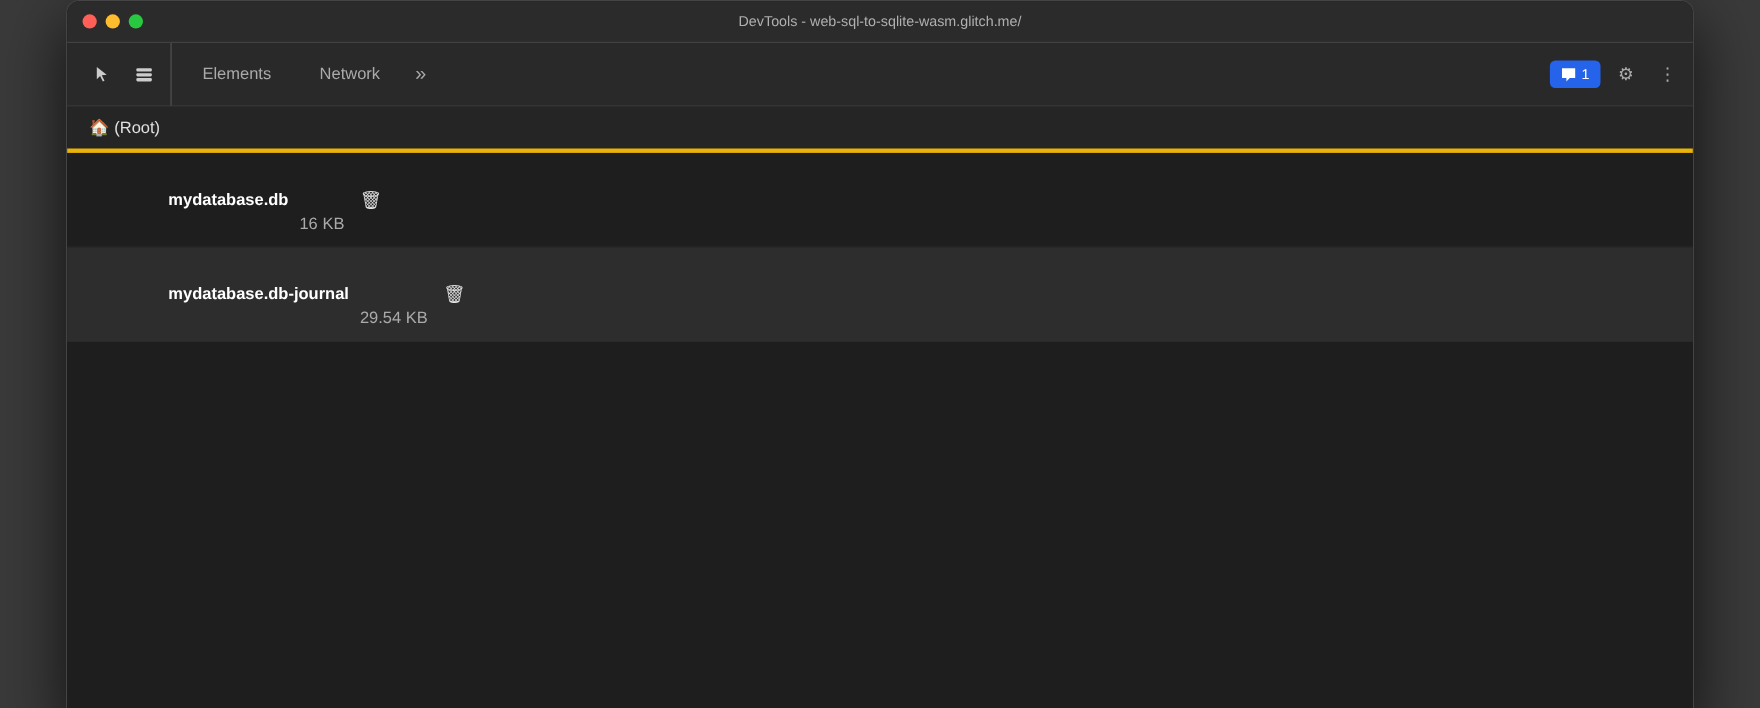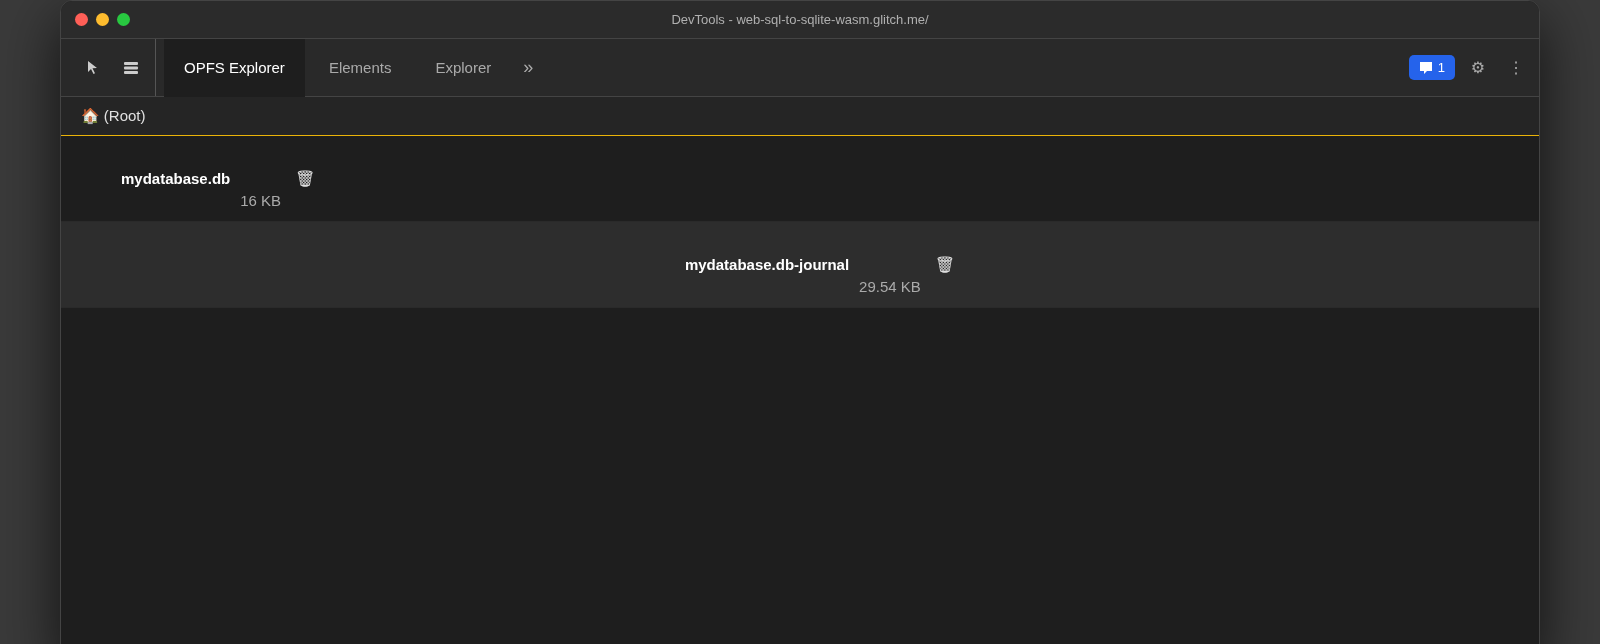--- a/index.html
+++ b/index.html
@@ -158,44 +158,44 @@
     .content {
       background: #1e1e1e;
       min-height: 560px;
     }
 
     .root-row {
       display: flex;
       align-items: center;
       padding: 10px 20px;
       background: #252525;
-      border-bottom: 1px solid #eab308;
+      border-bottom: 4px solid #eab308;
       color: #e0e0e0;
       font-size: 15px;
       gap: 10px;
     }
 
     .file-row {
       display: flex;
       align-items: center;
       padding: 12px 20px 12px 60px;
       border-bottom: 1px solid #2a2a2a;
       color: #e0e0e0;
       font-size: 15px;
       gap: 10px;
     }
 
     .file-row.selected {
       background: #2d2d2d;
-      justify-content: center;
     }
 
     .file-name {
       font-weight: 600;
       color: #ffffff;
+      margin-left: 32px;
     }
 
     .file-size {
       color: #aaaaaa;
       font-weight: 400;
       margin-top: 44px;
     }
 
     .trash-icon {
       font-size: 16px;
@@ -226,29 +226,26 @@
       </button>
       <button class="icon-btn">
         <svg width="18" height="18" viewBox="0 0 18 18" fill="#ccc">
           <rect x="2" y="3" width="14" height="3" rx="1"></rect>
           <rect x="2" y="7.5" width="14" height="3" rx="1"></rect>
           <rect x="2" y="12" width="14" height="3" rx="1"></rect>
         </svg>
       </button>
     </div>
 
-    <div class="tab-active">
-      <span>OPFS Explorer</span>
-    </div>
 
     <div class="tab">
       <span>Elements</span>
     </div>
     <div class="tab">
-      <span>Explorer</span>
+      <span>Network</span>
     </div>
 
     <div class="more-btn">
       <span>»</span>
     </div>
 
     <div class="toolbar-right">
       <button class="comment-btn">
         <svg width="14" height="14" viewBox="0 0 14 14" fill="white">
           <path d="M1 1h12v9H8l-3 3V10H1V1z"></path>

